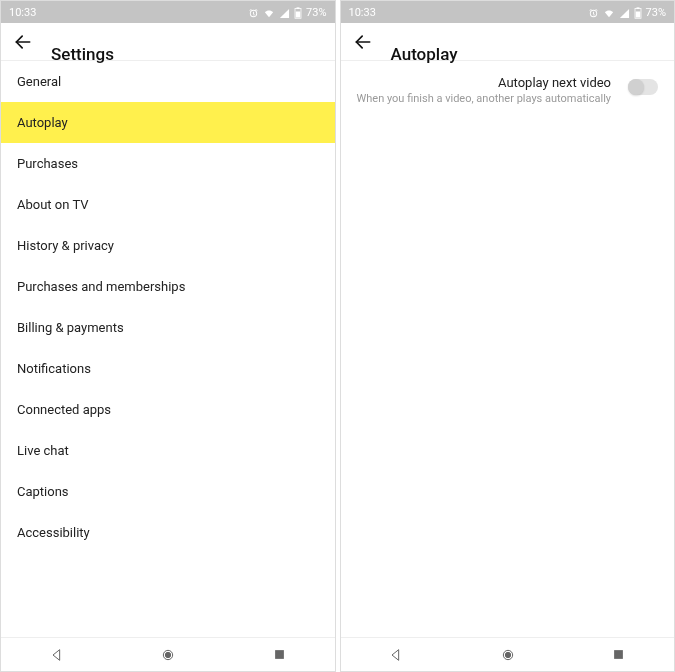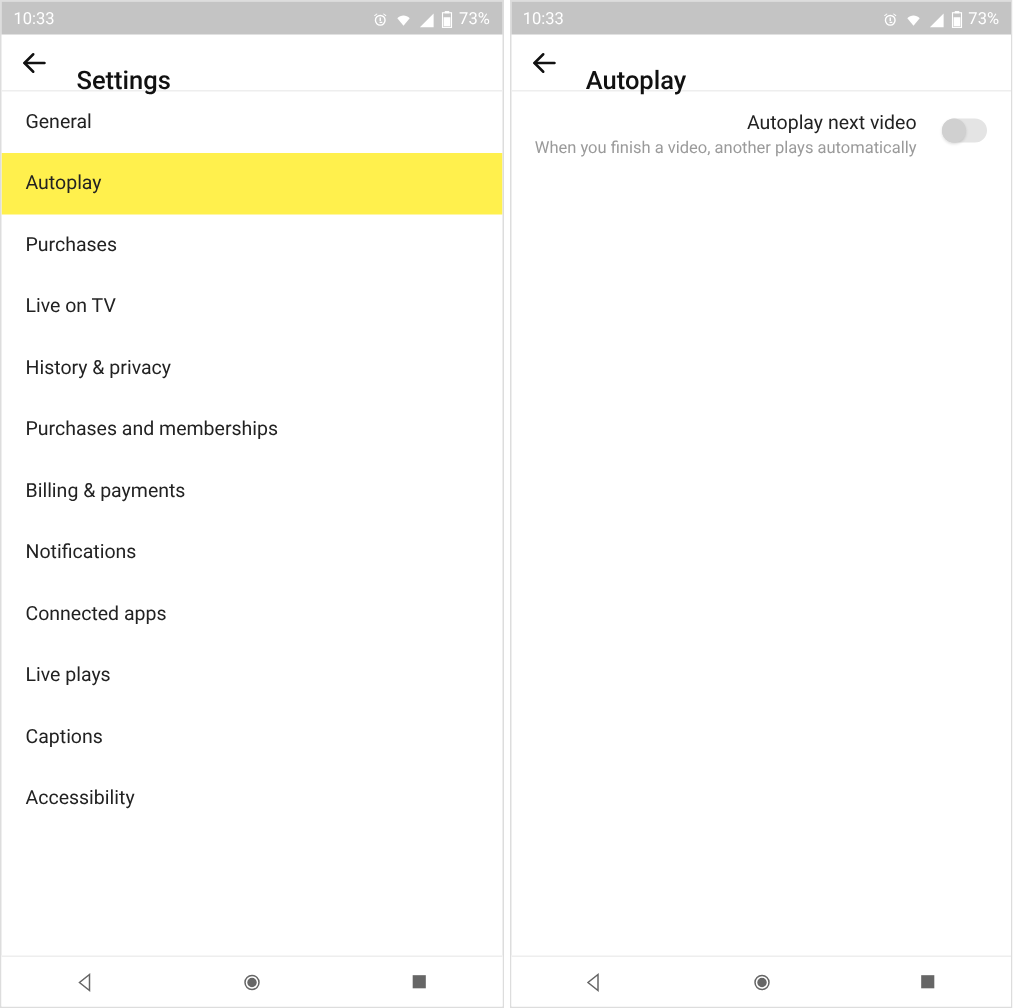--- a/index.html
+++ b/index.html
@@ -153,27 +153,27 @@
           <polyline points="11 5 4 12 11 19"></polyline>
         </svg>
     </span>
     <span class="title">Settings</span>
   </div>
 
   <div class="content" id="settings-list">
       <div class="list-item"><span>General</span></div>
       <div class="list-item highlight"><span>Autoplay</span></div>
       <div class="list-item"><span>Purchases</span></div>
-      <div class="list-item"><span>Live on TV</span></div>
+      <div class="list-item"><span>About on TV</span></div>
       <div class="list-item"><span>History &amp; privacy</span></div>
       <div class="list-item"><span>Purchases and memberships</span></div>
       <div class="list-item"><span>Billing &amp; payments</span></div>
       <div class="list-item"><span>Notifications</span></div>
       <div class="list-item"><span>Connected apps</span></div>
-      <div class="list-item"><span>Live plays</span></div>
+      <div class="list-item"><span>Live chat</span></div>
       <div class="list-item"><span>Captions</span></div>
       <div class="list-item"><span>Accessibility</span></div>
     </div>
 
   <div class="nav-bar divider-top">
     <span class="nav-btn">
       <svg width="16" height="16" viewBox="0 0 24 24" fill="none" stroke="#666" stroke-width="1.5">
           <polygon points="16 4 16 20 6 12" fill="none"></polygon>
         </svg>
     </span>

